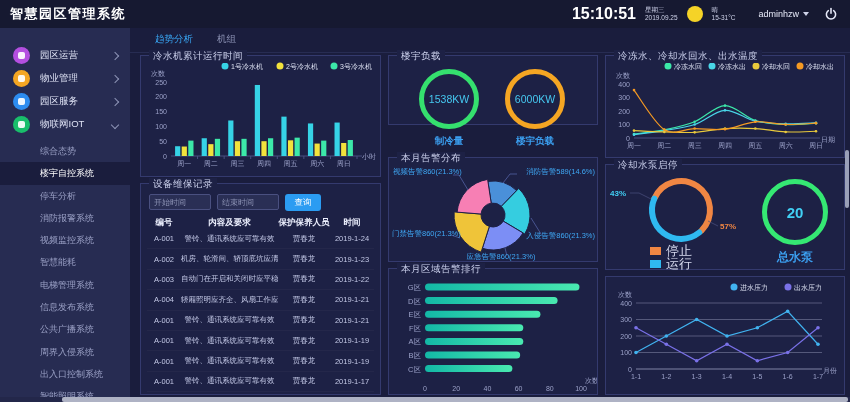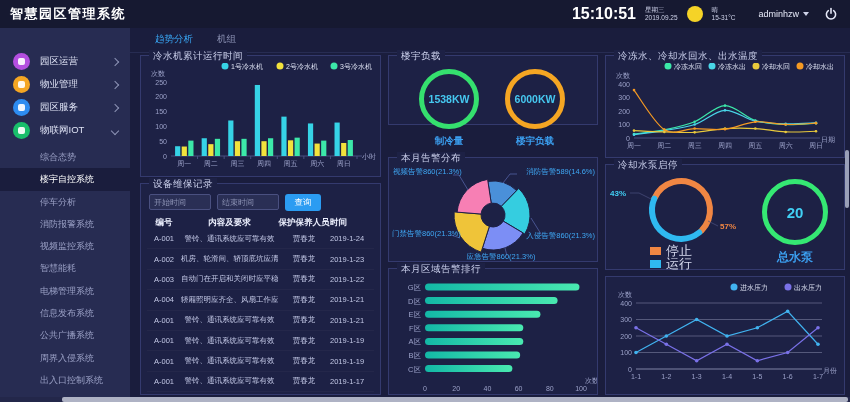--- a/index.html
+++ b/index.html
@@ -11,21 +11,21 @@
   .hdr-title{font-size:13px;font-weight:bold;color:#fff;letter-spacing:1.5px}
   .hdr-right{display:flex;align-items:center;gap:9px}
   .clock{font-size:16px;font-weight:bold;color:#fff}
   .datecol{display:flex;flex-direction:column;line-height:1.25;font-size:6.5px;color:#cfd3ea}
   .sun{width:16px;height:16px;border-radius:50%;background:#f5d327}
   .user{display:flex;align-items:center;gap:4px;color:#e8ebfa;font-size:9px;margin-left:14px;cursor:pointer}
   .caret{width:0;height:0;border-left:3.5px solid transparent;border-right:3.5px solid transparent;border-top:4px solid #cfd3ea}
   .pwr{margin-left:6px;cursor:pointer}
   
   .sidebar{position:absolute;top:28px;left:0;bottom:0;width:130px;background:#272c52;overflow:hidden;z-index:5}
-  #sb-groups{padding-top:22px}
+  #sb-groups{padding-top:16px}
   .sgroup{display:flex;align-items:center;height:23px;padding:0 12px 0 13px;cursor:pointer}
   .gicon{width:17px;height:17px;border-radius:50%;display:flex;align-items:center;justify-content:center;margin-right:10px;flex:none}
   .gicon i{width:7px;height:7px;background:#fff;border-radius:2px;display:block;opacity:.92}
   .glabel{flex:1;font-size:9.5px;color:#dfe3f5}
   .chev{width:5px;height:5px;border-right:1.2px solid #8d93b5;border-bottom:1.2px solid #8d93b5;flex:none}
   .chev.right{transform:rotate(-45deg)}
   .chev.down{transform:rotate(45deg)}
   #sb-submenu{margin-top:4px}
   .ssub{height:22.3px;line-height:22.3px;padding-left:40px;font-size:9px;color:#9aa0c5;cursor:pointer;white-space:nowrap}
   .ssub.active{background:#1a1d3d;color:#fff}
@@ -46,25 +46,25 @@
        color:#c8cce8;font-size:8px;padding:0 4px;box-sizing:border-box;outline:none}
   .tin::placeholder{color:#8d93b5}
   .qbtn{width:36px;height:17px;background:#2b9cf2;border:none;border-radius:3px;color:#fff;font-size:8.5px;cursor:pointer;padding:0}
   .thead{position:absolute;left:6px;right:6px;top:33px;display:flex;font-size:8.5px;font-weight:bold;color:#eef1ff}
   .tbody{position:absolute;left:6px;right:6px;top:45px;bottom:4px}
   .mrow{display:flex;height:19.4px;align-items:center;font-size:7.5px;color:#c3c8e6;border-bottom:1px solid rgba(255,255,255,0.03)}
   .mc{white-space:nowrap;overflow:hidden}
   .mc0{width:34px;text-align:center;flex:none}
   .mc1{flex:1;text-align:center}
   .mc2{width:52px;text-align:center;flex:none}
-  .mc3{width:44px;flex:none}
+  .mc3{width:44px;text-align:center;flex:none}
   
   .ringwrap{position:absolute;top:13px;width:64px;text-align:center}
   .ring{width:50px;height:50px;border:5px solid;border-radius:50%;margin:0 auto;display:flex;align-items:center;justify-content:center}
-  .ringval{color:#46c8f0;font-size:10.5px;font-weight:bold}
+  .ringval{color:#46c8f0;font-size:10.5px;font-weight:normal}
   .ringlbl{color:#3b9ff0;font-size:9.5px;margin-top:6px;font-weight:bold}
   
   .pct{position:absolute;font-size:8px;font-weight:bold}
   .pct.run{left:4px;top:24px;color:#41d0f5}
   .pct.stop{left:114px;top:57px;color:#f08643}
   .plegend{position:absolute;left:44px;display:flex;align-items:center;gap:5px;font-size:13px;color:#d8dcf0}
   .plegend i{width:11px;height:8px;display:block}
   .bigring{position:absolute;left:156px;top:14px;width:56px;height:56px;border:5px solid #35e873;border-radius:50%;
            display:flex;align-items:center;justify-content:center;color:#41d0f5;font-size:15px;font-weight:bold}
   .bigring-lbl{position:absolute;left:150px;top:84px;width:78px;text-align:center;color:#3b9ff0;font-size:12px;font-weight:bold}

